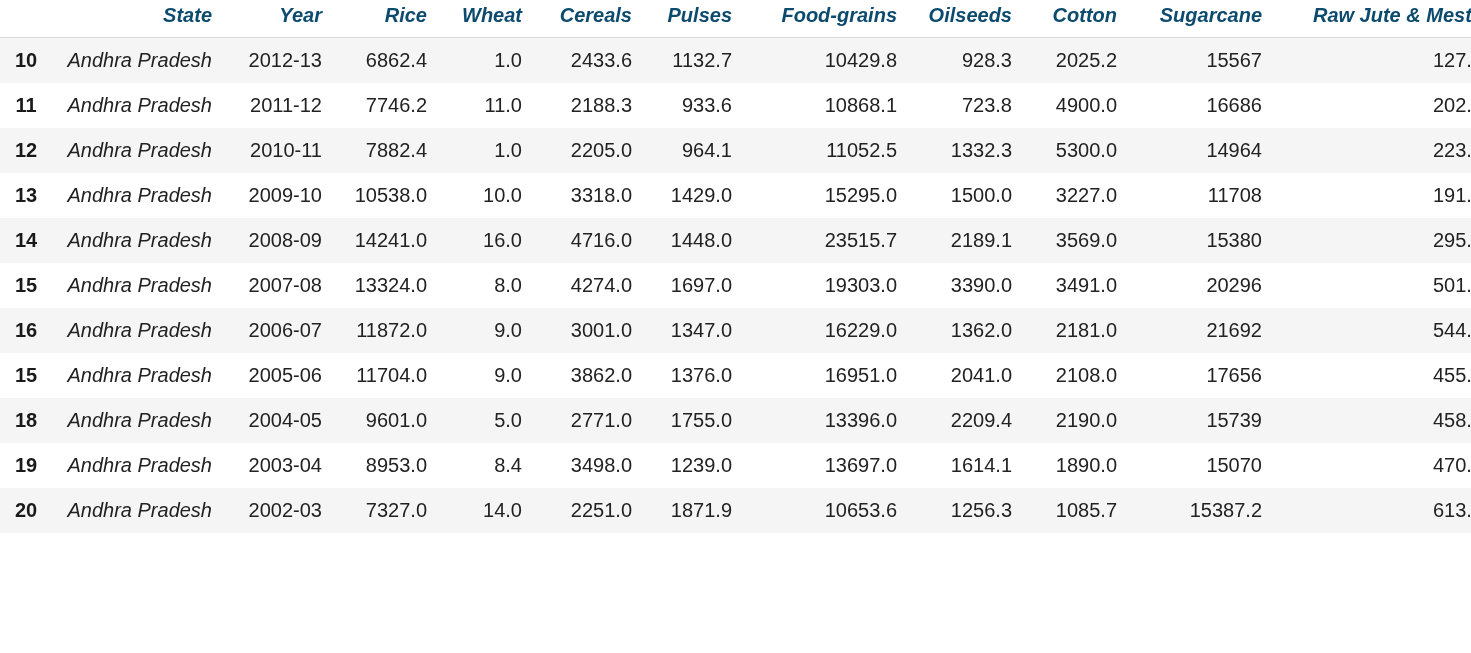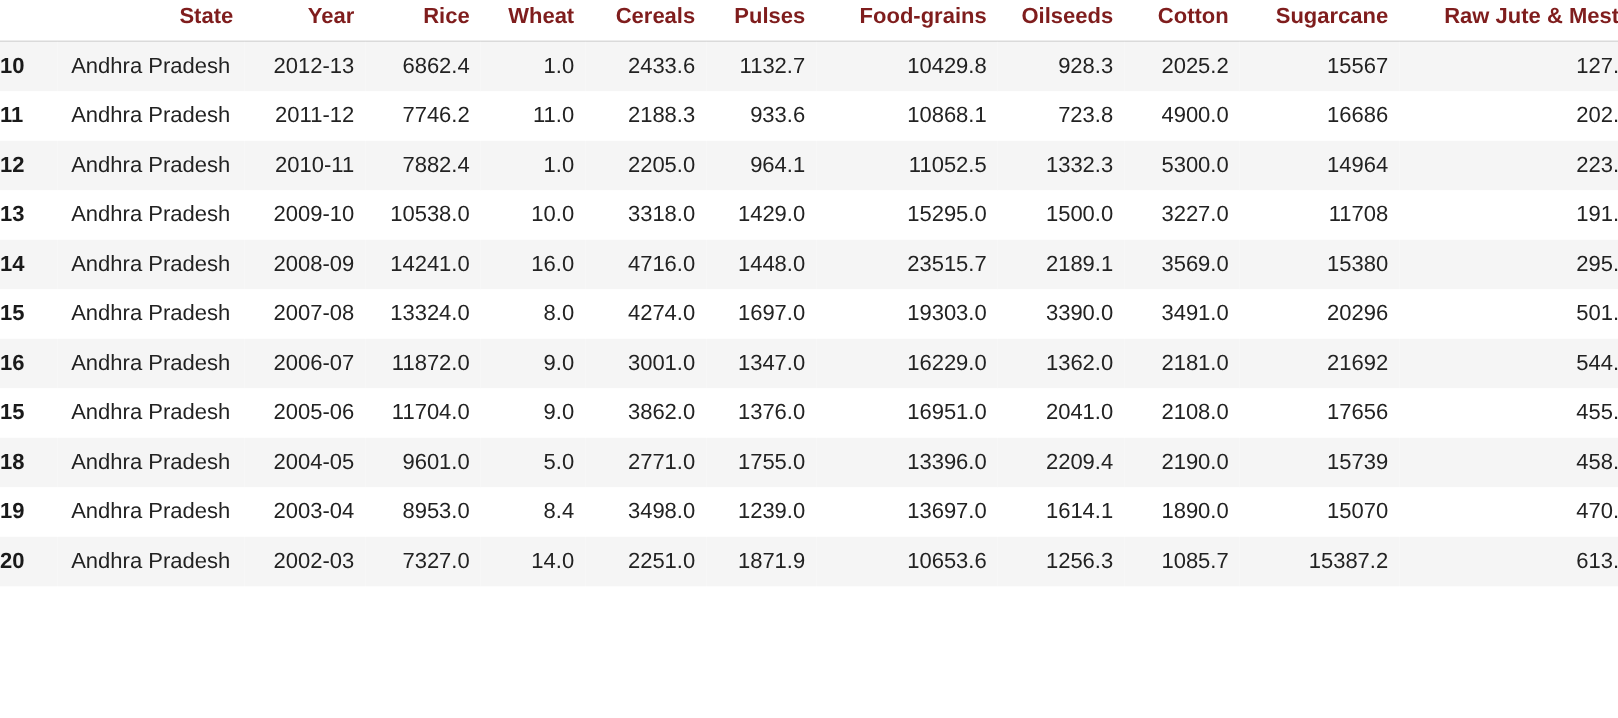--- a/index.html
+++ b/index.html
@@ -24,40 +24,42 @@
     width: 1463px;
     table-layout: fixed;
     font-size: 20px;
   }
   table.df thead th {
     font-weight: bold;
     text-align: right;
     vertical-align: bottom;
     padding: 4px 10px 10px 10px;
     border-bottom: 1px solid #d9d9d9;
-    color: #7f1d1d;
+    color: #0c4a6e;
     white-space: nowrap;
+    font-style: italic;
   }
   table.df thead th.idx-col {
     text-align: left;
   }
   table.df tbody td {
     text-align: right;
     padding: 11px 10px;
     white-space: nowrap;
     color: #222222;
   }
   table.df tbody td.idx-col {
     font-weight: bold;
-    text-align: left;
-    padding-left: 0;
+    text-align: center;
+    padding-left: 10px;
     color: #1a1a1a;
   }
   table.df tbody td.state-col {
-    text-align: center;
+    text-align: right;
+    font-style: italic;
   }
   table.df tbody tr:nth-child(odd) {
     background: #f5f5f5;
   }
   table.df tbody tr:nth-child(even) {
     background: #ffffff;
   }
   
   col.c-idx      { width: 52px; }
   col.c-state    { width: 170px; }

